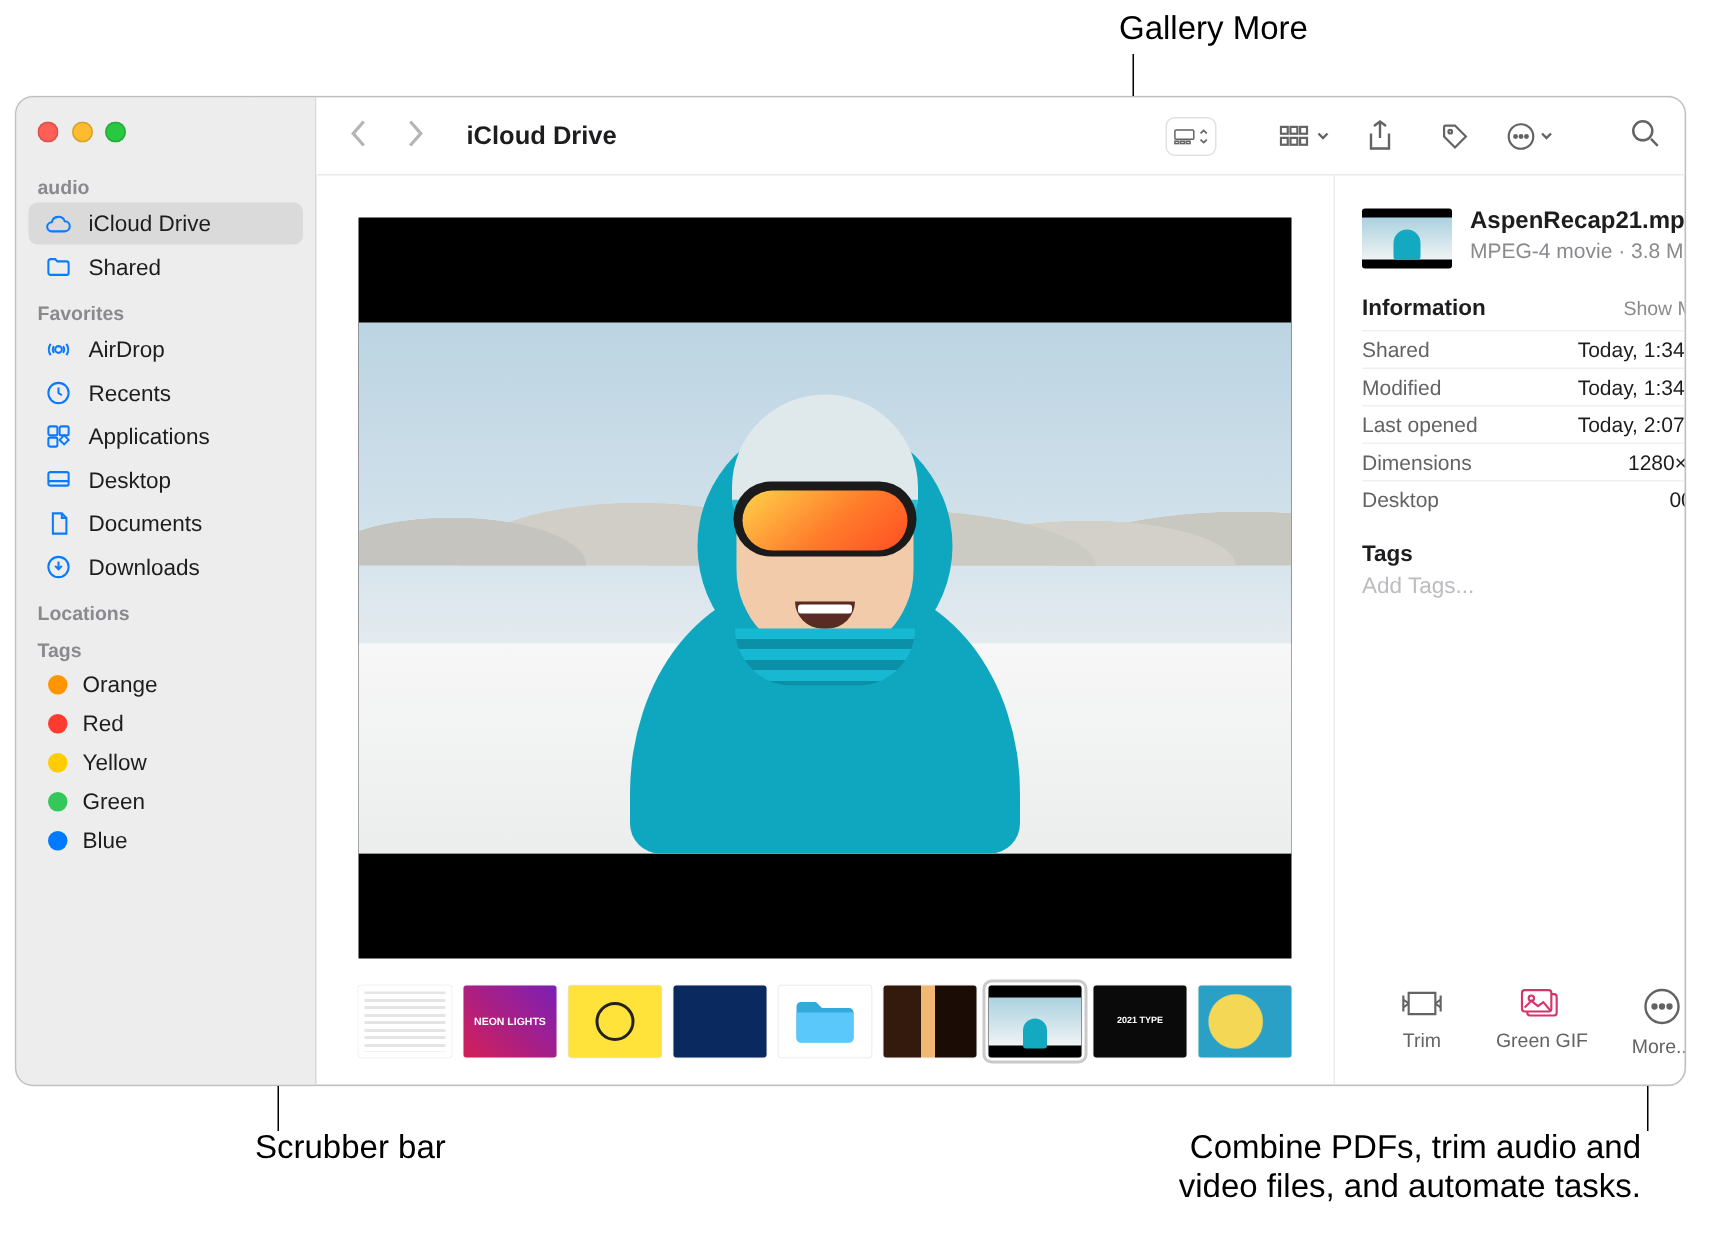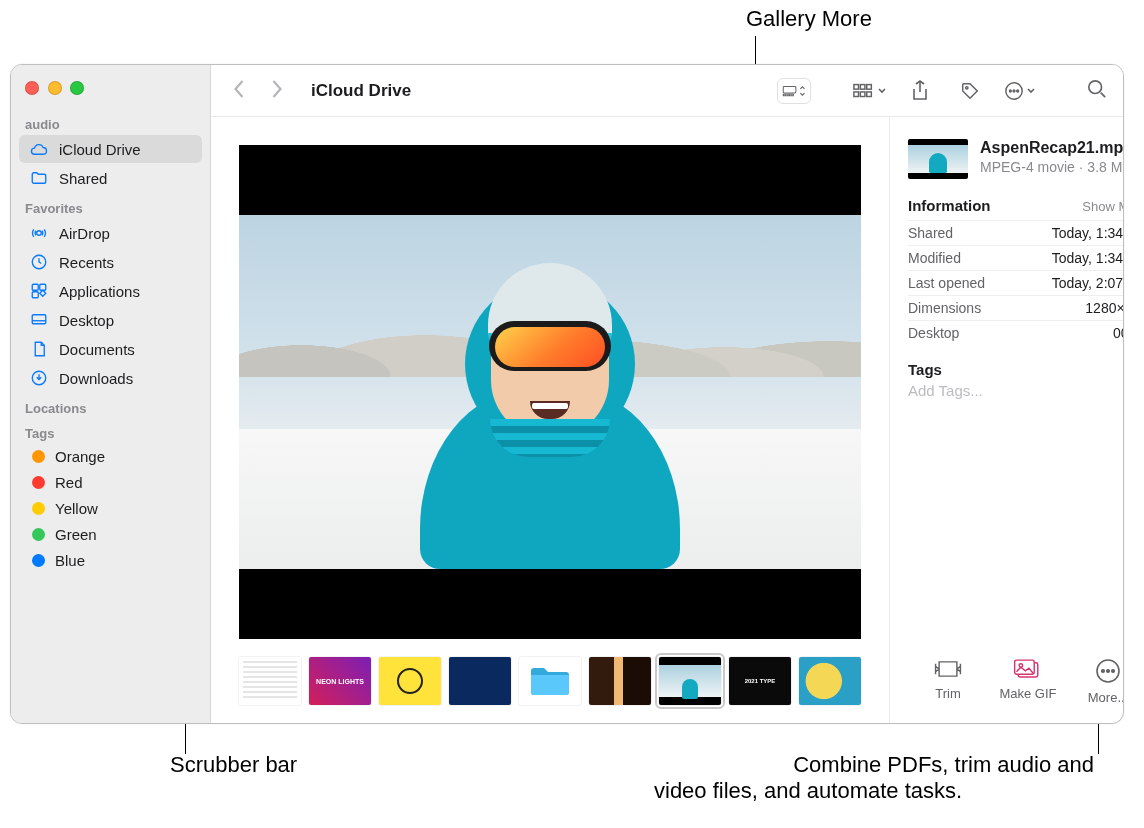--- a/index.html
+++ b/index.html
@@ -162,21 +162,21 @@
 </head>
 <body>
 
 <div class="callout" style="top:6px; left:746px;">Gallery More</div>
 <div class="callout-line" style="top:36px; left:755px; width:1px; height:40px;"></div>
 
 <div class="callout" style="top:752px; left:170px;">Scrubber bar</div>
 <div class="callout-line" style="top:714px; left:185px; width:1px; height:40px;"></div>
 
 <div class="callout" style="top:752px; left:654px; text-align:right; width:440px;">Combine PDFs, trim audio and</div>
-<div class="callout" style="top:778px; left:654px; text-align:left; width:440px;">video files, and automate tasks.</div>
+<div class="callout" style="top:778px; left:654px; text-align:right; width:440px;">video files, and automate tasks.</div>
 <div class="callout-line" style="top:720px; left:1098px; width:1px; height:34px;"></div>
 
 <div class="finder">
 
   <div class="sidebar">
     <div class="traffic">
       <div class="dot red"></div>
       <div class="dot yellow"></div>
       <div class="dot green"></div>
     </div>
@@ -432,21 +432,21 @@
             </svg>
           <span>Trim</span>
         </div>
         <div class="qa">
           <svg width="32" height="22" viewBox="0 0 36 24" fill="none" stroke="#d6336c" stroke-width="1.6">
               <rect x="7" y="5" width="22" height="16" rx="2"></rect>
               <rect x="3" y="2" width="22" height="16" rx="2" fill="#fff"></rect>
               <circle cx="10" cy="8" r="2"></circle>
               <path d="M5 15l5-5 5 4 4-3 5 6"></path>
             </svg>
-          <span>Make GIF</span>
+          <span>Green GIF</span>
         </div>
         <div class="qa">
           <svg width="26" height="26" viewBox="0 0 26 26" fill="none" stroke="#636366" stroke-width="1.6">
               <circle cx="13" cy="13" r="11"></circle>
               <circle cx="8" cy="13" r="1.3" fill="#636366"></circle>
               <circle cx="13" cy="13" r="1.3" fill="#636366"></circle>
               <circle cx="18" cy="13" r="1.3" fill="#636366"></circle>
             </svg>
           <span>More...</span>
         </div>

